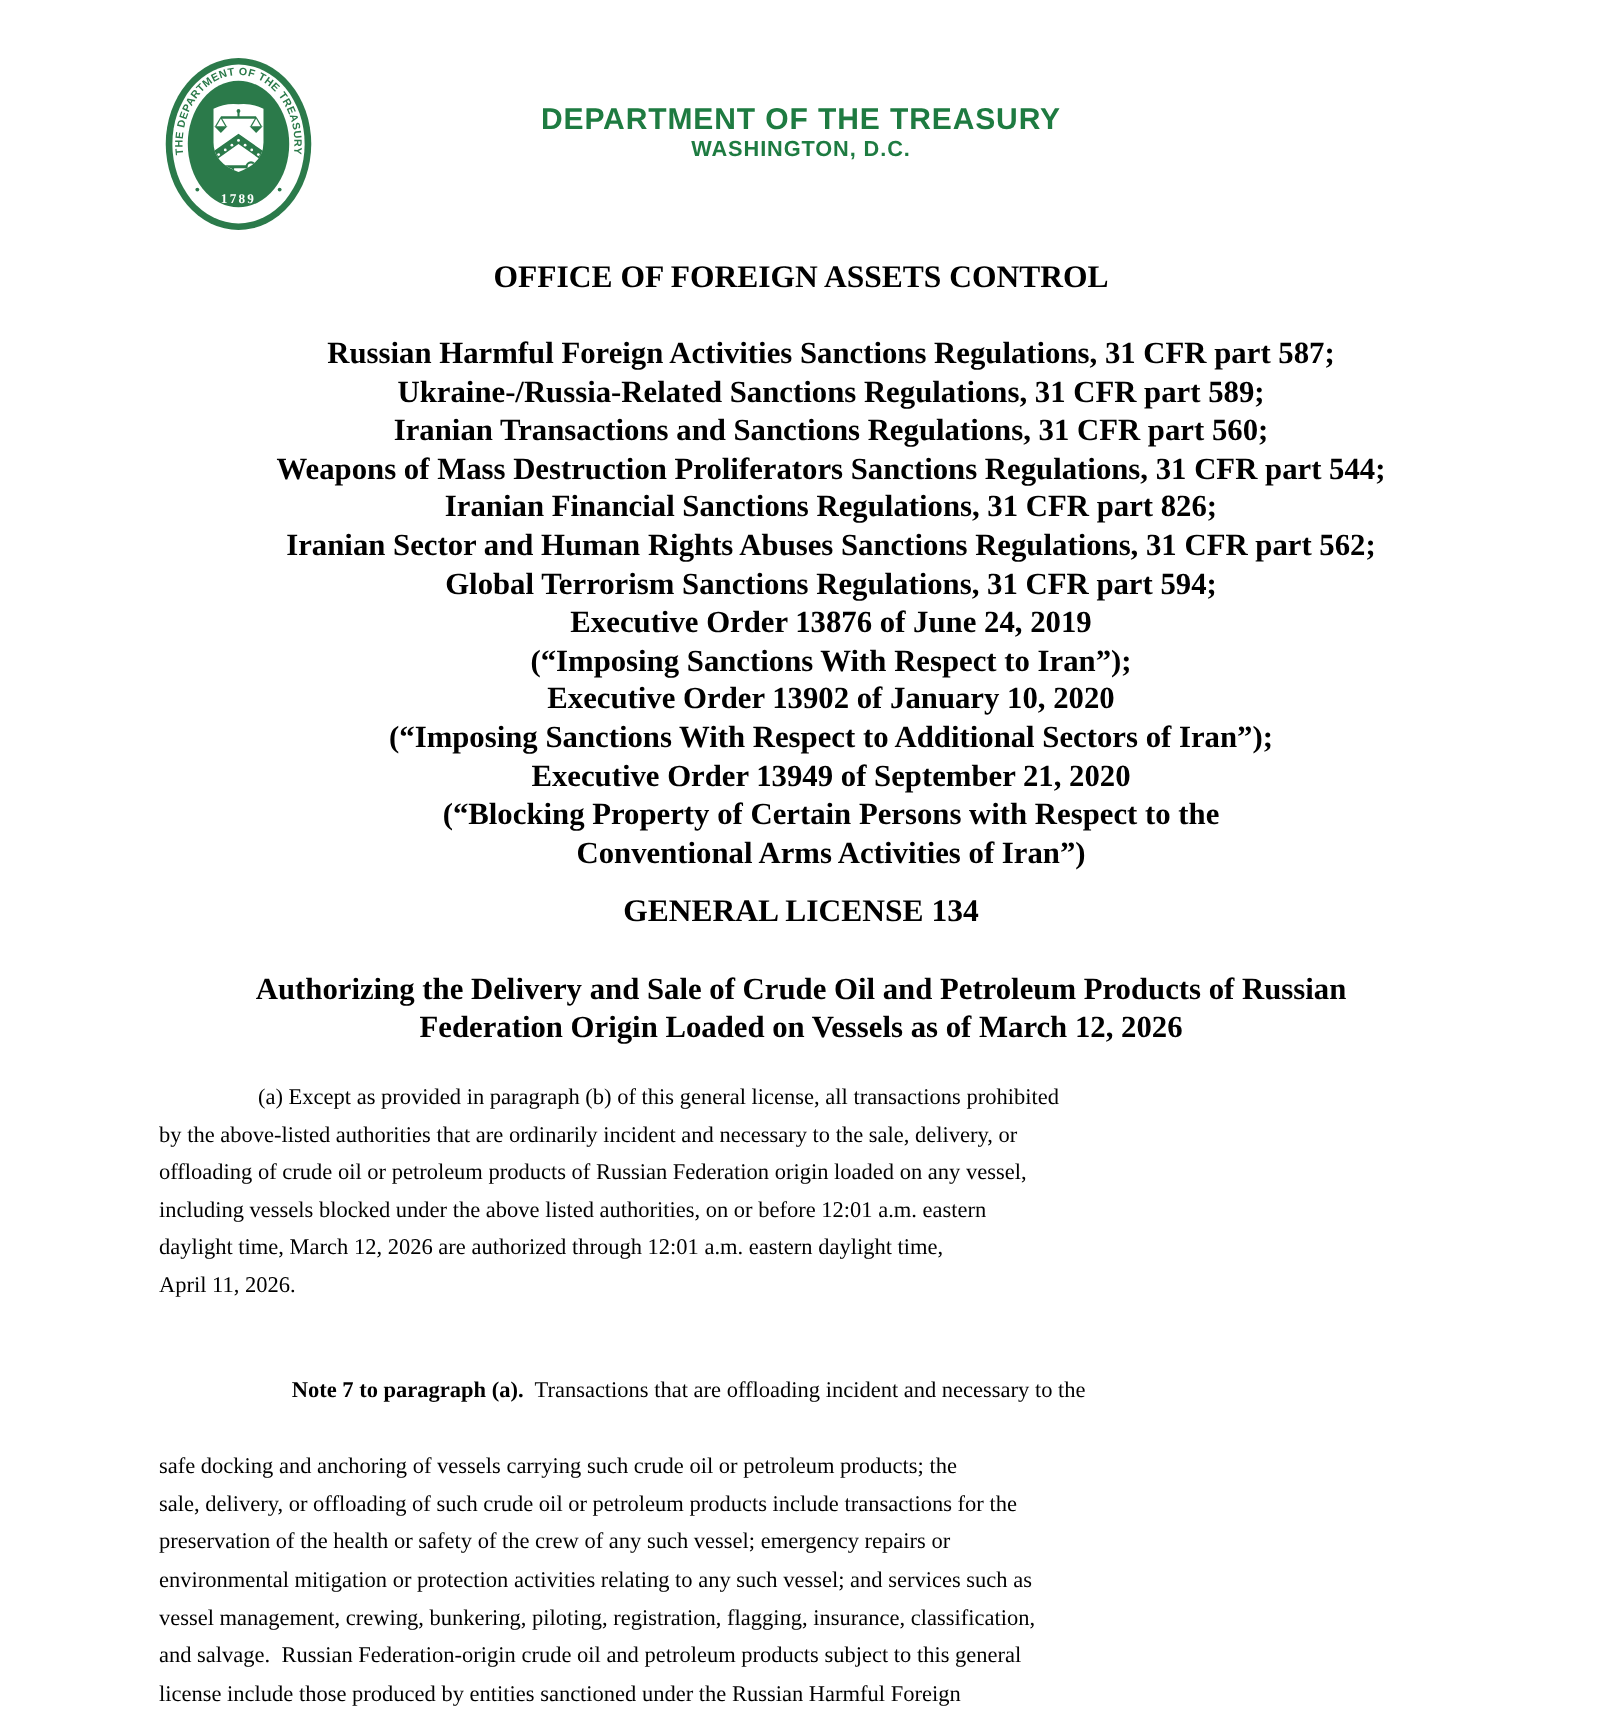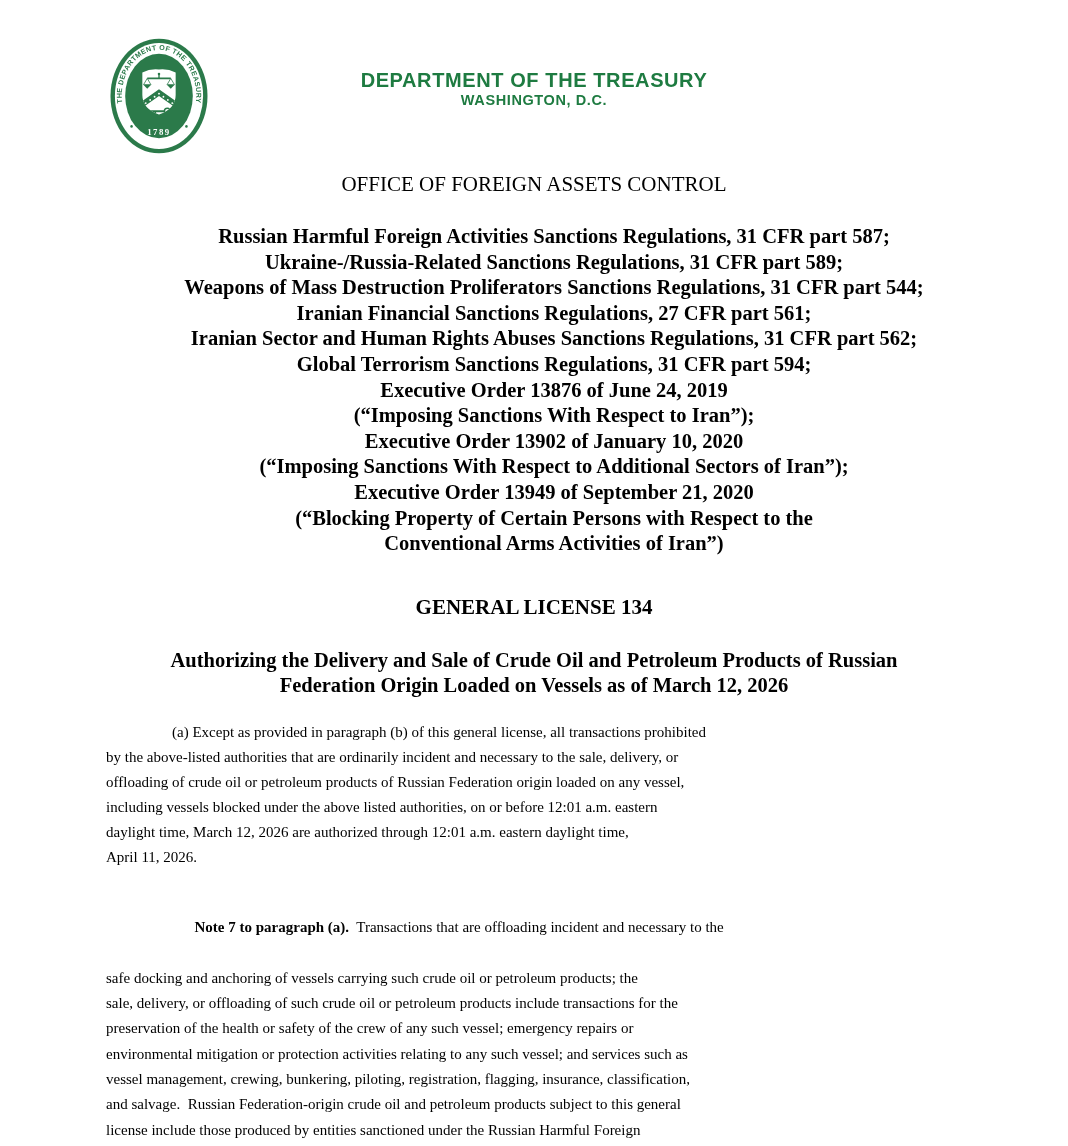--- a/index.html
+++ b/index.html
@@ -12,21 +12,21 @@
     overflow:hidden;
   }
   
   .seal{position:absolute;left:110px;top:37px;width:98px;height:118px;}
   .masthead{position:absolute;left:0;right:0;top:69px;text-align:center;
     font-family:"Liberation Sans","DejaVu Sans",sans-serif;font-weight:bold;}
   .dept-line{font-size:20px;letter-spacing:0.6px;line-height:22px;}
   .city-line{font-size:14.5px;letter-spacing:0.6px;line-height:16px;margin-top:1px;}
   
   .centered{position:absolute;left:0;right:0;text-align:center;}
-  .office-title{top:172px;font-weight:normal;font-size:21px;}
+  .office-title{top:172px;font-weight:bold;font-size:21px;}
   .authorities{top:224px;font-weight:bold;font-size:20.5px;line-height:25.6px;padding-left:40px;}
   .gl-heading{top:595px;font-weight:bold;font-size:21px;}
   .subtitle{top:648px;font-weight:bold;font-size:20.5px;line-height:25px;}
   .para{position:absolute;left:106px;width:860px;font-size:15px;}
   .para-a{top:720px;line-height:25px;}
   .note-para{top:890px;line-height:25.3px;}
   .line{white-space:pre;}
   .indent{padding-left:66px;}
   .bold{font-weight:bold;}
 </style>
@@ -90,22 +90,23 @@
   <div class="masthead" style="color:#1e7b41;">
     <div class="dept-line">DEPARTMENT OF THE TREASURY</div>
     <div class="city-line">WASHINGTON, D.C.</div>
   </div>
 
   <div class="centered office-title">OFFICE OF FOREIGN ASSETS CONTROL</div>
 
   <div class="centered authorities">
     <div class="line">Russian Harmful Foreign Activities Sanctions Regulations, 31 CFR part 587;</div>
     <div class="line">Ukraine-/Russia-Related Sanctions Regulations, 31 CFR part 589;</div>
+    <div class="line">Iranian Transactions and Sanctions Regulations, 31 CFR part 560;</div>
     <div class="line">Weapons of Mass Destruction Proliferators Sanctions Regulations, 31 CFR part 544;</div>
-    <div class="line">Iranian Financial Sanctions Regulations, 27 CFR part 561;</div>
+    <div class="line">Iranian Financial Sanctions Regulations, 31 CFR part 826;</div>
     <div class="line">Iranian Sector and Human Rights Abuses Sanctions Regulations, 31 CFR part 562;</div>
     <div class="line">Global Terrorism Sanctions Regulations, 31 CFR part 594;</div>
     <div class="line">Executive Order 13876 of June 24, 2019</div>
     <div class="line">(“Imposing Sanctions With Respect to Iran”);</div>
     <div class="line">Executive Order 13902 of January 10, 2020</div>
     <div class="line">(“Imposing Sanctions With Respect to Additional Sectors of Iran”);</div>
     <div class="line">Executive Order 13949 of September 21, 2020</div>
     <div class="line">(“Blocking Property of Certain Persons with Respect to the</div>
     <div class="line">Conventional Arms Activities of Iran”)</div>
   </div>

